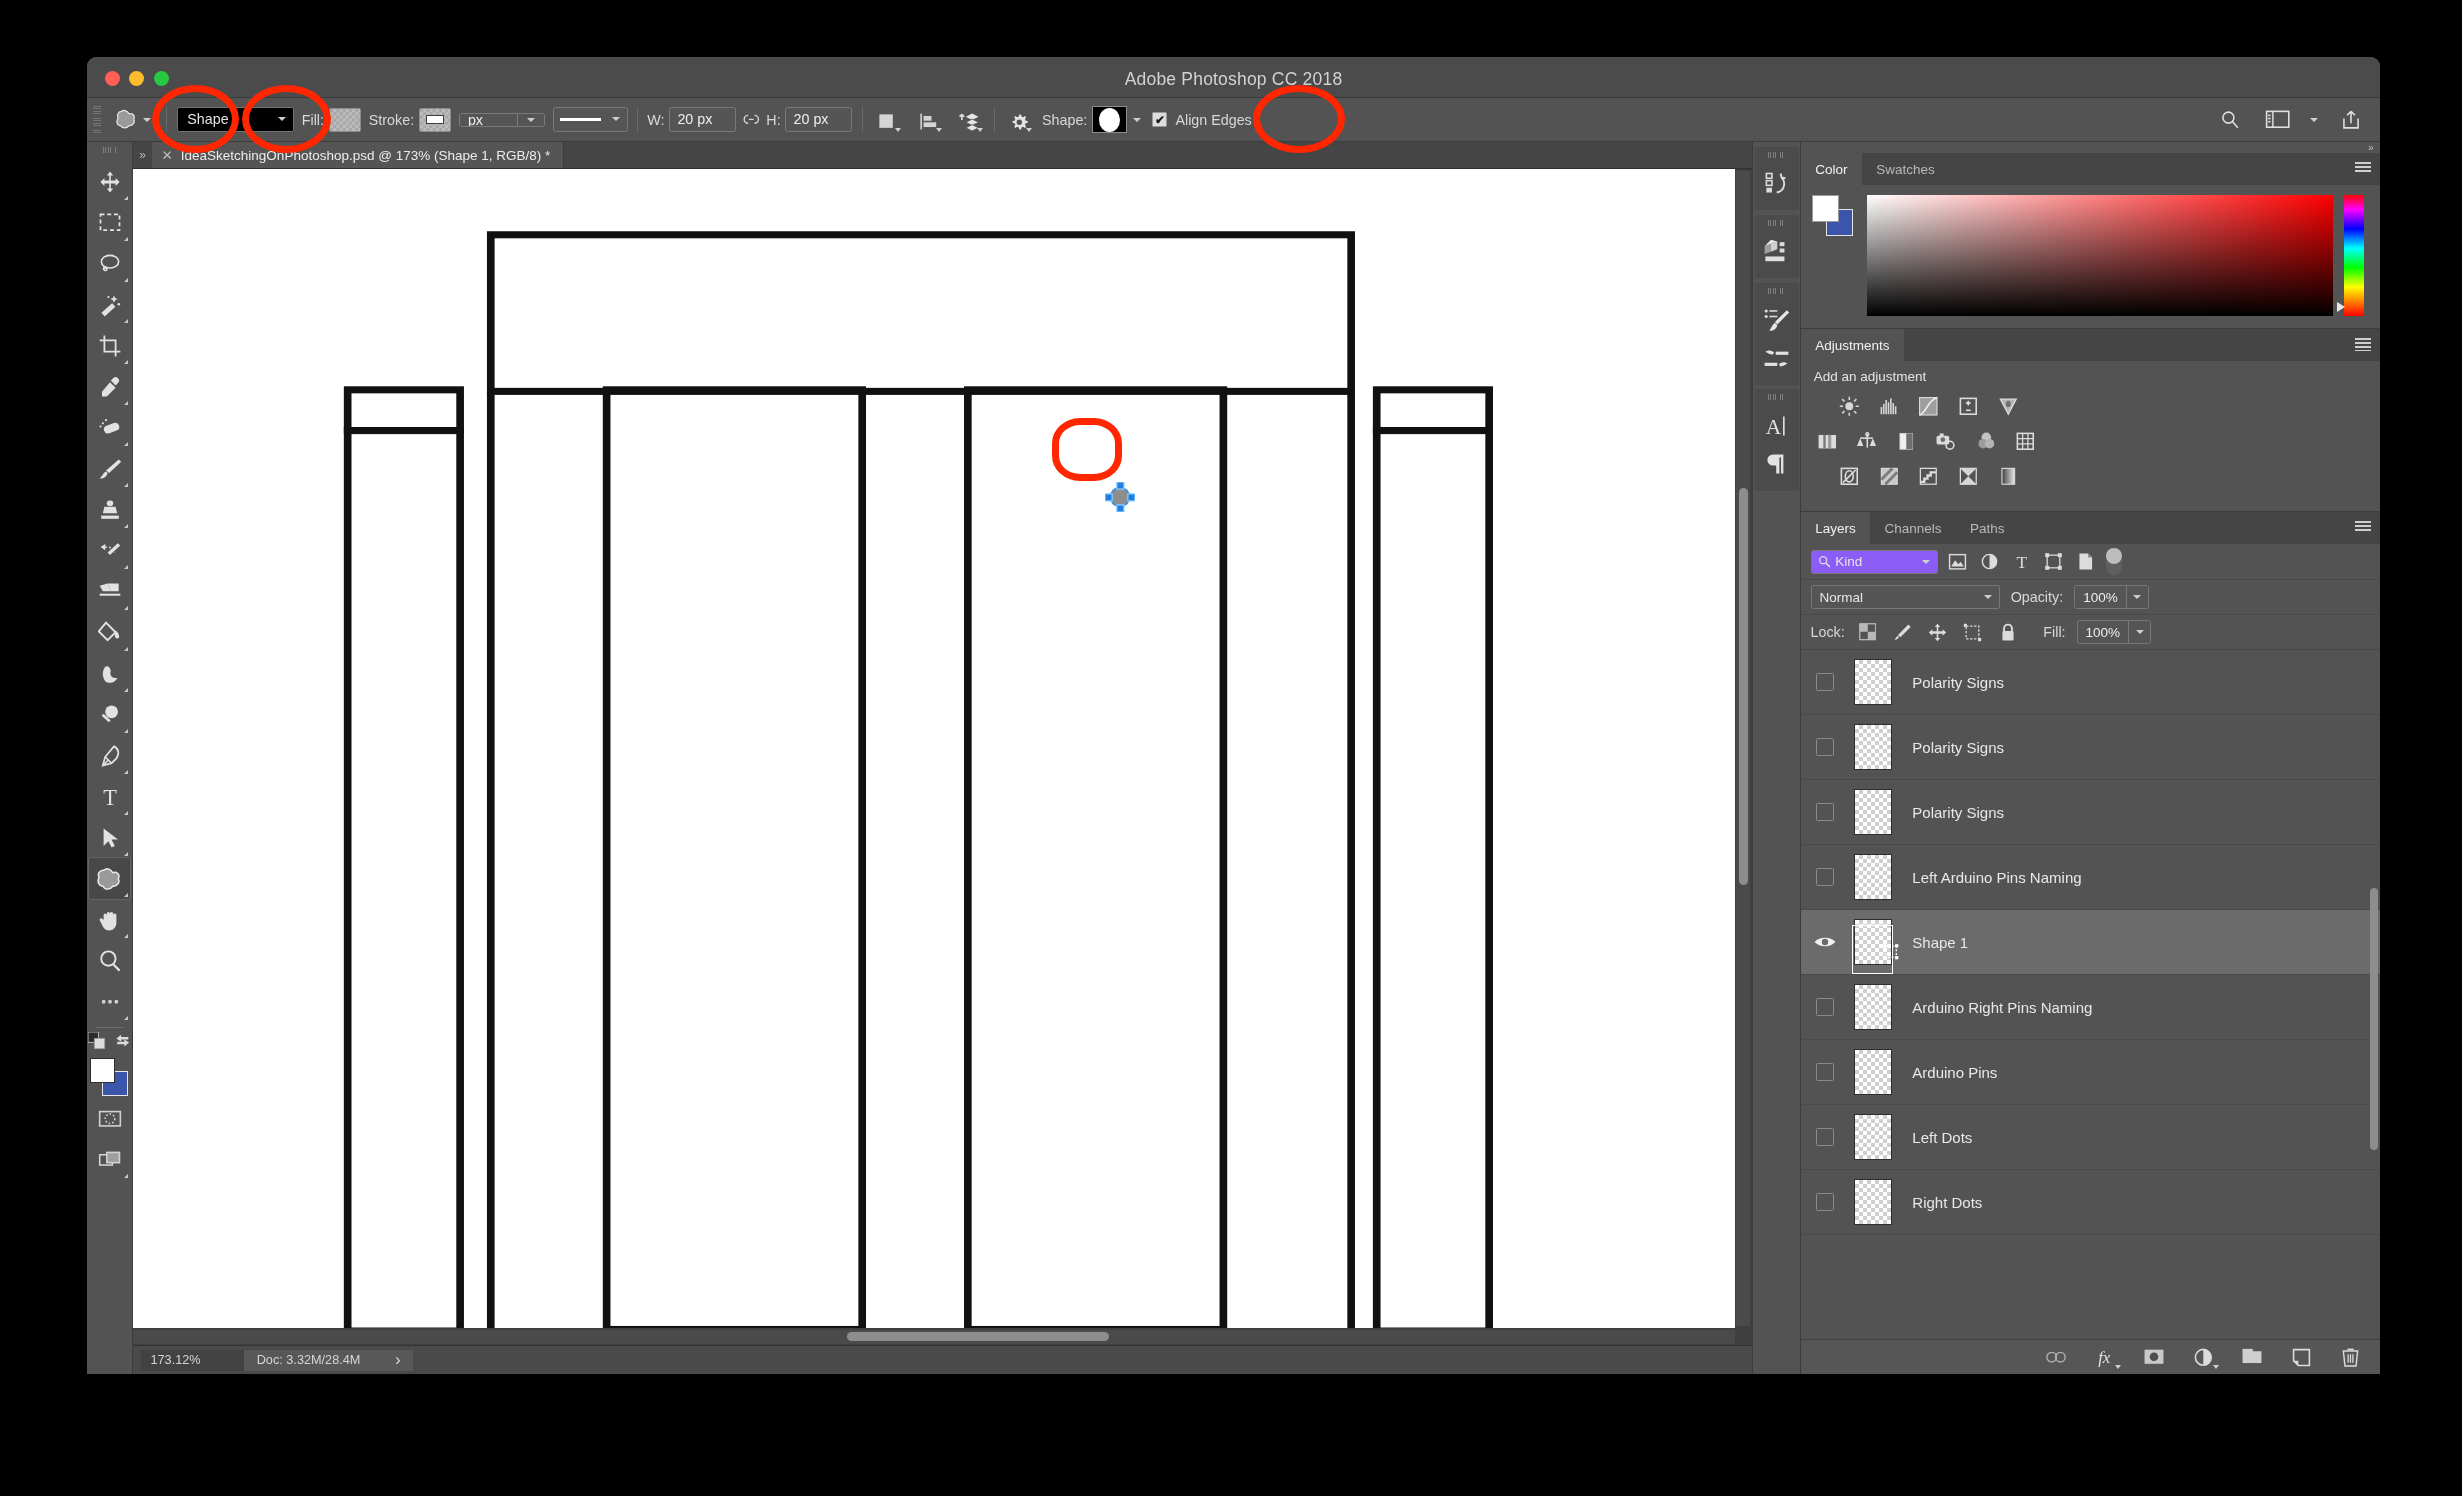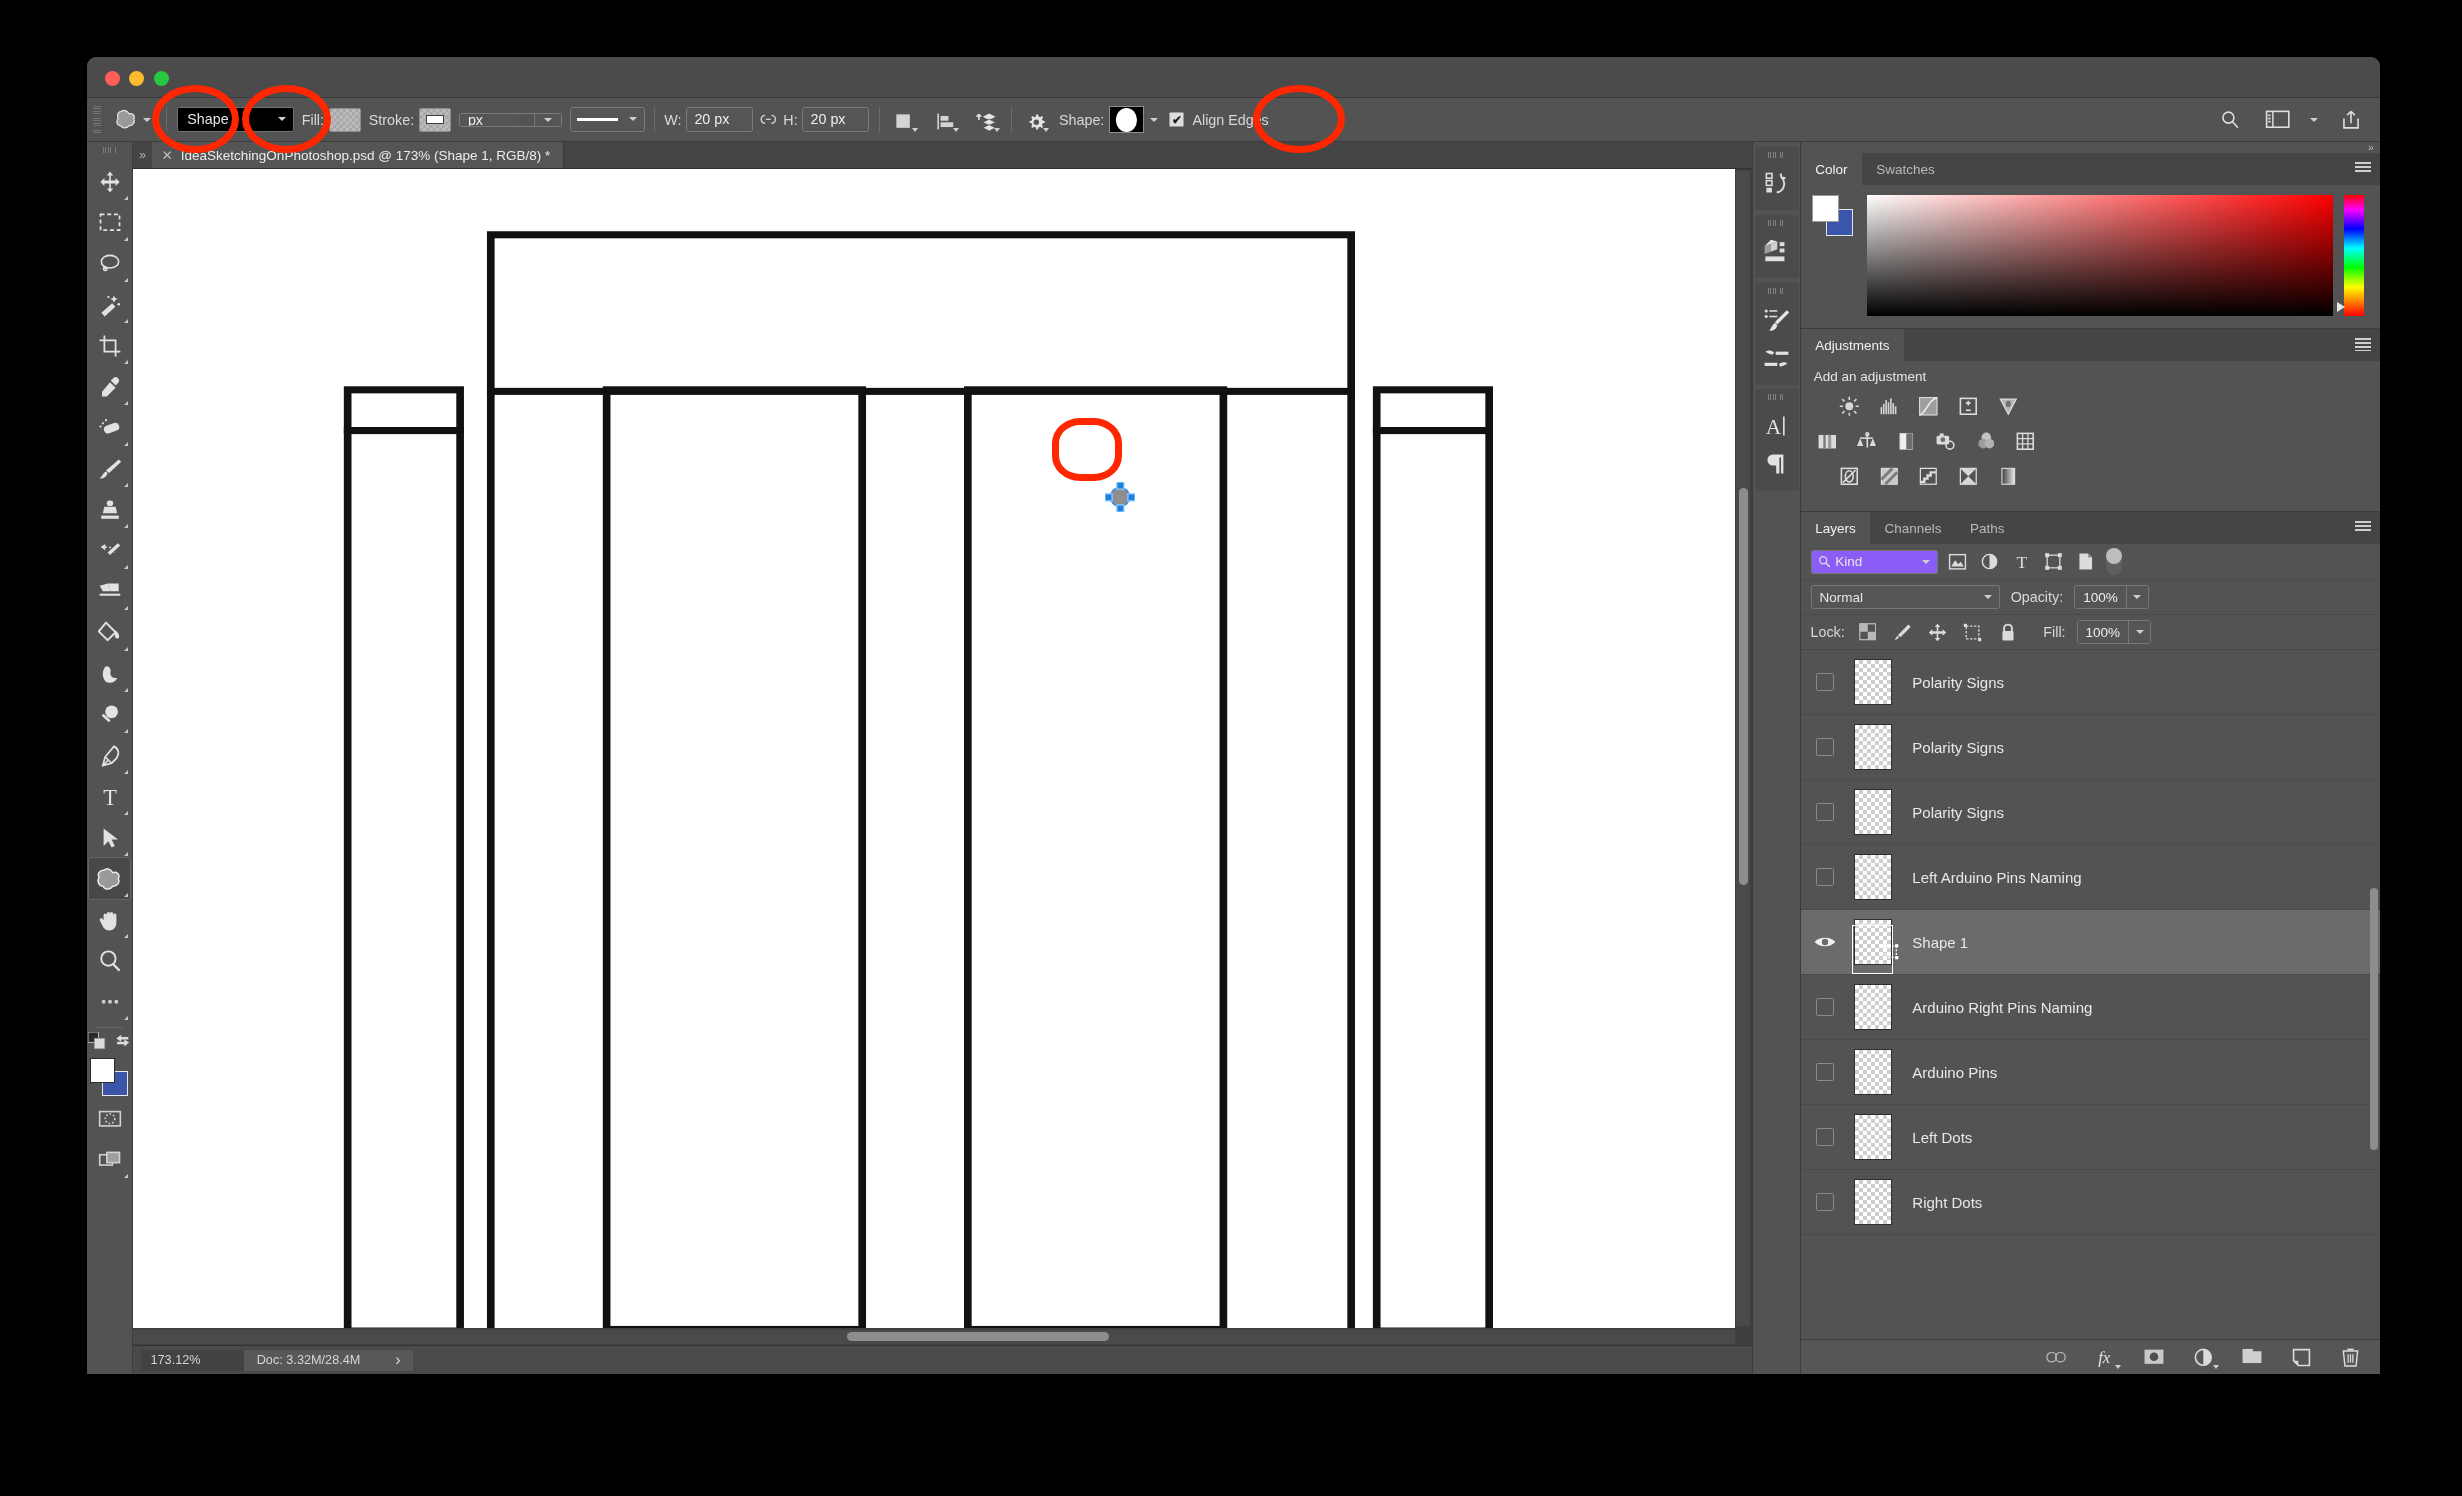--- a/index.html
+++ b/index.html
@@ -101,21 +101,21 @@
     display:block; width: 17.5px; height: 8.7px; background: #fff; border: 0.8px solid #3c3c3c;
   }
   .numfield {
     height: 25.4px; width: 67px;
     background: #555; border: 0.8px solid #7a7a7a; border-radius: 2.4px;
     color: #eee; font-size: 14.3px;
     display: flex; align-items: center; padding-left: 7.1px;
   }
   .combo {
     display: flex; height: 14px;
-    border: 0.8px solid #7a7a7a; border-radius: 2.4px; overflow: hidden; gap: 17px;
+    border: 0.8px solid #7a7a7a; border-radius: 2.4px; overflow: hidden;
   }
   .combo .val { background: #555; color: #eee; font-size: 14.3px; display:flex; align-items:center; padding: 0 8px; min-width: 57px;}
   .combo .arrow { width: 27px; background: #555; border-left: 0.8px solid #7a7a7a; display:flex;align-items:center;justify-content:center;}
   .linecombo { display:flex; height:25.4px; border:0.8px solid #7a7a7a; border-radius:2.4px; background:#555; align-items:center; padding: 0 6.3px; gap: 11px; }
   .linecombo .dash { width: 41px; height: 3.2px; background: #fff; }
   .icon-btn { width: 30px; height: 27px; display:flex; align-items:flex-end; justify-content:center; position: relative; }
   .mini-caret { position:absolute; right: 1.6px; bottom: 0.8px;
      width:0;height:0;border-left:3.2px solid transparent;border-right:3.2px solid transparent;border-top:4px solid #d0d0d0;}
   .chk {
     width: 15px; height: 15px; background: #ddd; border: 0.8px solid #9a9a9a; border-radius: 1.6px;
@@ -274,20 +274,21 @@
 <body>
 
 <div class="app-window">
 
   <div class="titlebar">
     <div class="traffic">
       <div class="tl red"></div>
       <div class="tl yellow"></div>
       <div class="tl green"></div>
     </div>
+    <div class="app-title">Adobe Photoshop CC 2018</div>
   </div>
 
   <div class="optionsbar">
     <div class="grip"></div>
 
     <div class="tool-preset">
       <div class="tp-icon">
         <svg class="ico" width="22" height="20.6" viewBox="0 0 28 26">
           <path d="M8 3 C12 0 16 3 18 6 C22 5 26 8 24 13 C26 17 22 22 18 21 C15 25 9 25 7 21 C2 21 1 15 4 12 C2 8 4 3 8 3 Z" fill="#9a9a9a" stroke="#e3e3e3" stroke-width="1.6"></path>
         </svg>

